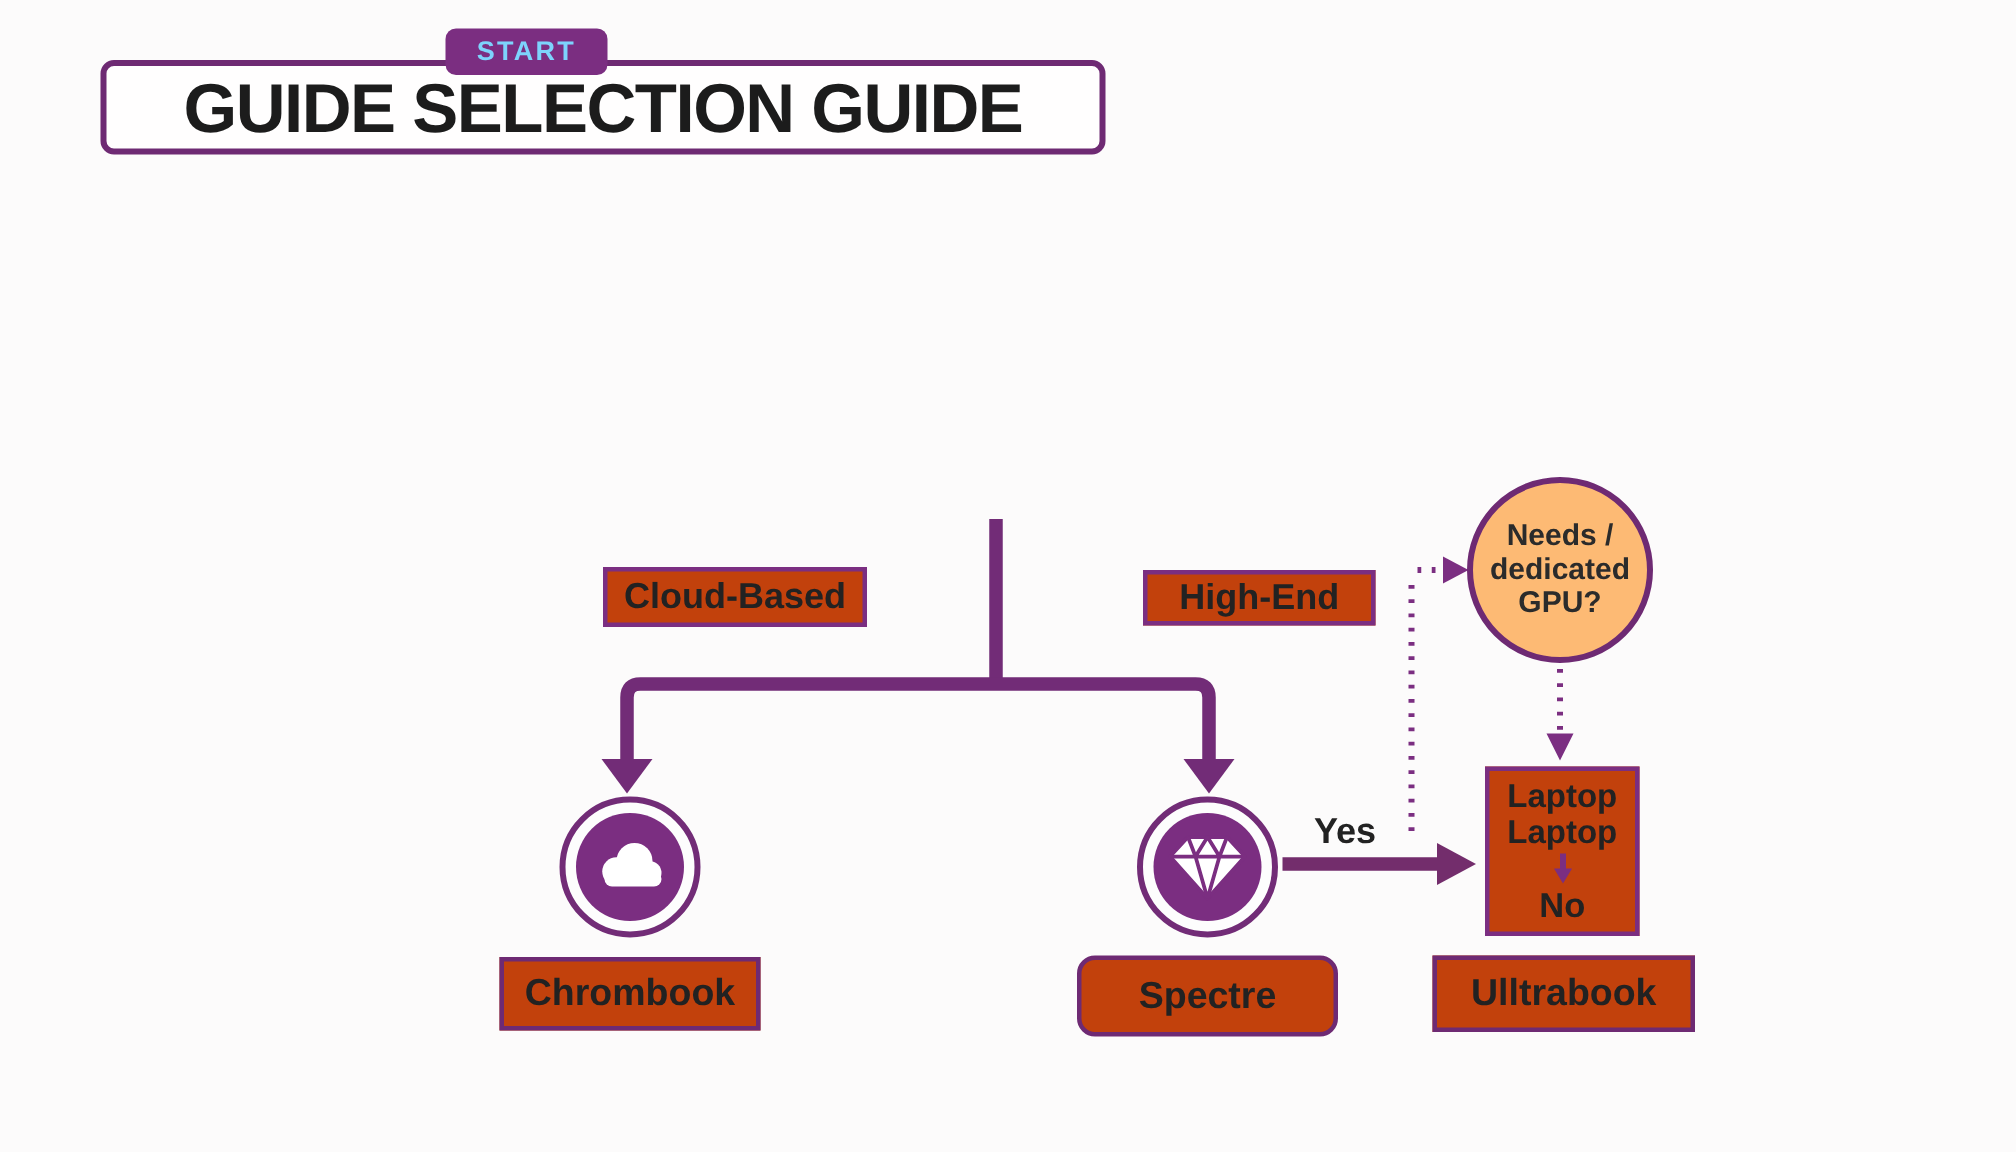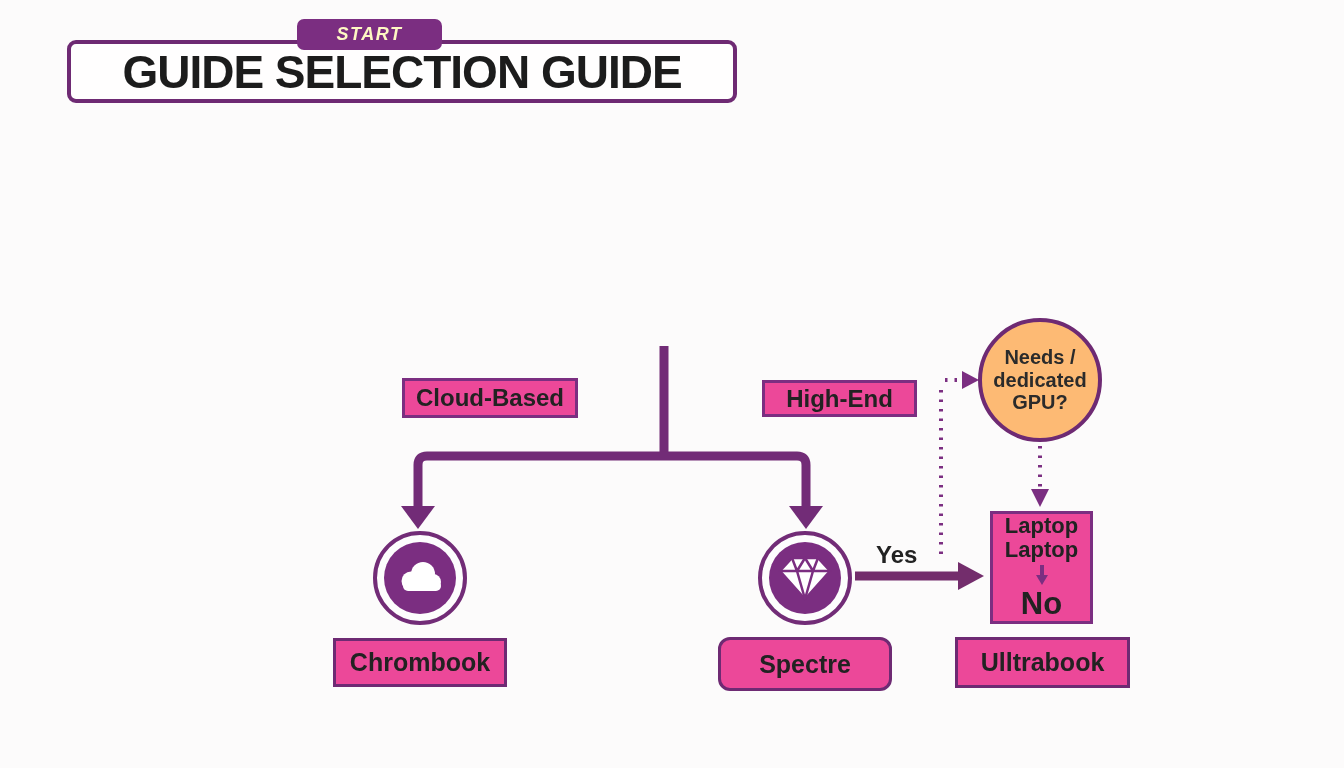--- a/index.html
+++ b/index.html
@@ -18,56 +18,56 @@
     position:absolute;left:67px;top:40px;width:670px;height:63px;
     background:#fffefe;border:4px solid #6e2a73;border-radius:9px;
     display:flex;align-items:center;justify-content:center;
     box-sizing:border-box;
   }
   .header-title{
     font-size:46px;font-weight:700;letter-spacing:-1px;color:#1c1c1c;
     white-space:nowrap;
   }
   .start-badge{
-    position:absolute;left:297px;top:19px;width:145px;height:31px;
+    position:absolute;left:297px;top:19px;width:108px;height:31px;
     background:#7b2e81;border-radius:7px;z-index:2;
     display:flex;align-items:center;justify-content:center;
-    color:#fef9c3;font-size:18px;font-weight:700;letter-spacing:1.5px;font-style:italic;
+    color:#7dd3fc;font-size:18px;font-weight:700;letter-spacing:1.5px;
   }
   
   .root-circle{
     position:absolute;left:567px;top:153px;width:194px;height:194px;
     border:9px solid #722c77;border-radius:50%;background:#fdfdfd;
     display:flex;align-items:center;justify-content:center;
     box-sizing:border-box;z-index:1;
   }
   .root-label{font-size:31px;font-weight:700;color:#2b2b2b;}
   .gpu-circle{
     position:absolute;left:978px;top:318px;width:124px;height:124px;
     border:4px solid #6e2a73;border-radius:50%;background:#fdba74;
     display:flex;flex-direction:column;align-items:center;justify-content:center;
     box-sizing:border-box;text-align:center;
   }
   .gpu-circle span{display:block;font-size:20px;font-weight:700;color:#2b2b2b;line-height:1.12;}
   
   .lbox{
-    position:absolute;background:#ec4899;border:3px solid #7b2e81;
+    position:absolute;background:#c2410c;border:3px solid #7b2e81;
     display:flex;align-items:center;justify-content:center;
     box-sizing:border-box;color:#222222;font-weight:700;
   }
   .lbl-cloud{left:402px;top:378px;width:176px;height:40px;font-size:24px;}
   .lbl-high{left:762px;top:380px;width:155px;height:37px;font-size:24px;}
   .out-chrombook{left:333px;top:638px;width:174px;height:49px;font-size:25px;border-color:#6e2a73;}
   .out-spectre{left:718px;top:637px;width:174px;height:54px;font-size:25px;border-color:#6e2a73;border-radius:12px;}
   .out-ultrabook{left:955px;top:637px;width:175px;height:51px;font-size:25px;border-color:#6e2a73;}
   .gaming-box{
     left:990px;top:511px;width:103px;height:113px;
     flex-direction:column;justify-content:center;font-size:22px;line-height:1.1;
   }
-  .gaming-box .no-label{font-size:31px;margin-top:1px;}
+  .gaming-box .no-label{font-size:23px;margin-top:1px;}
   
   .medallion{
     position:absolute;width:94px;height:94px;border:4px solid #722c77;
     border-radius:50%;background:#fdfdfd;box-sizing:border-box;
     display:flex;align-items:center;justify-content:center;
   }
   .medallion .disc{
     width:72px;height:72px;border-radius:50%;background:#7b2e81;
     display:flex;align-items:center;justify-content:center;
   }

